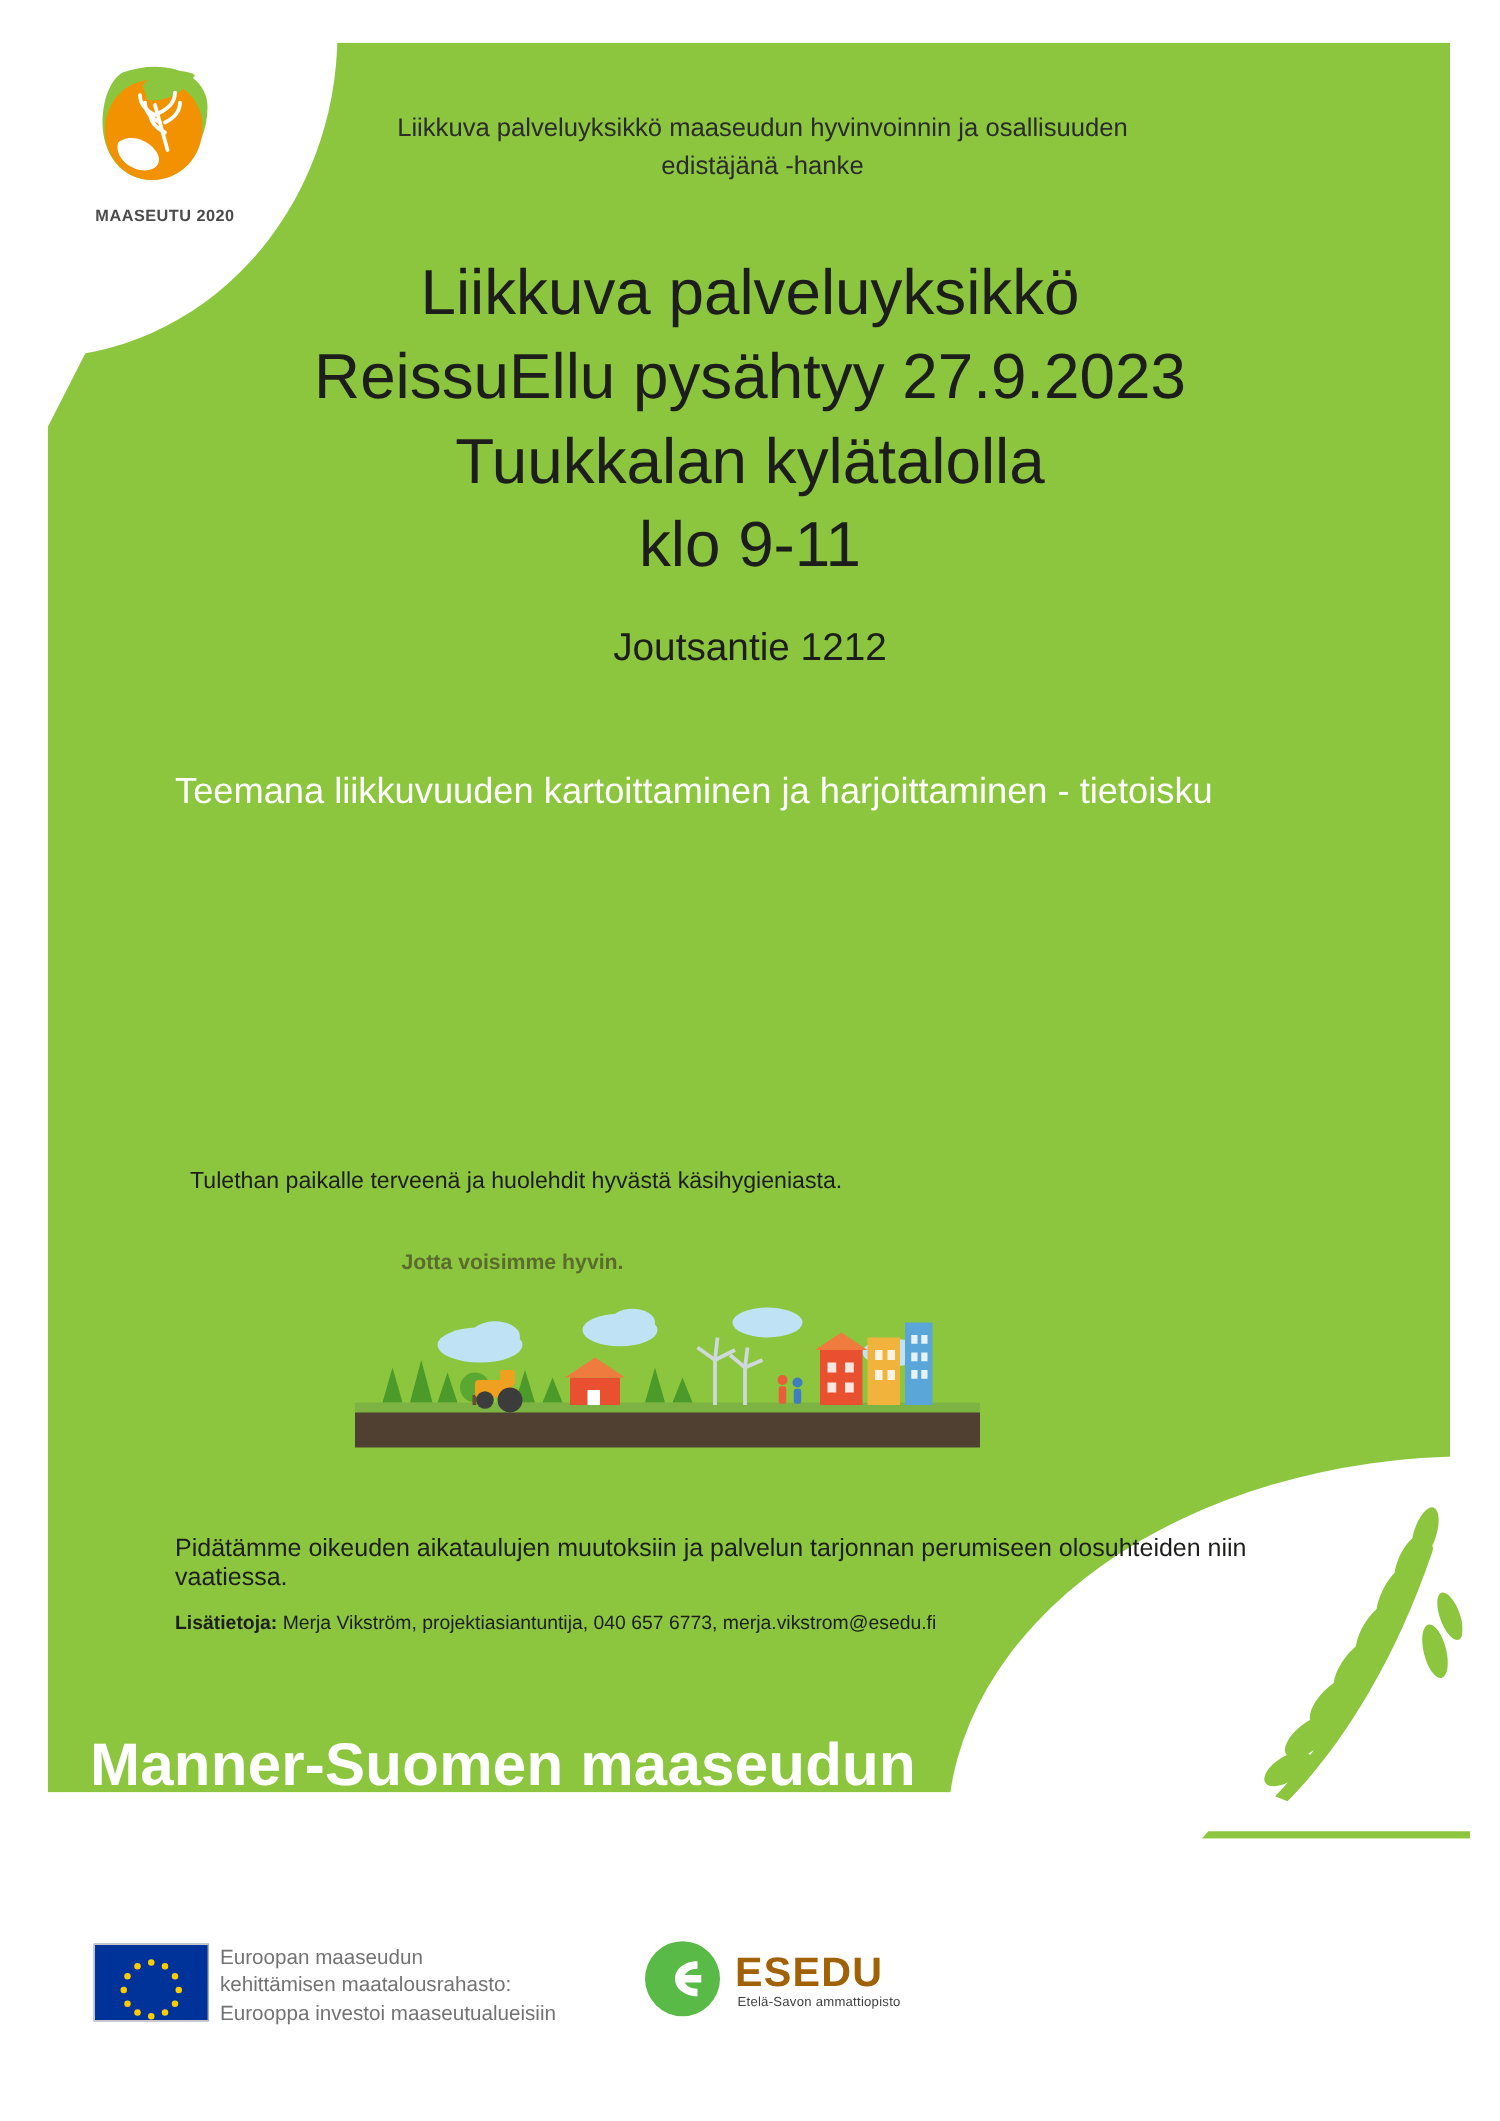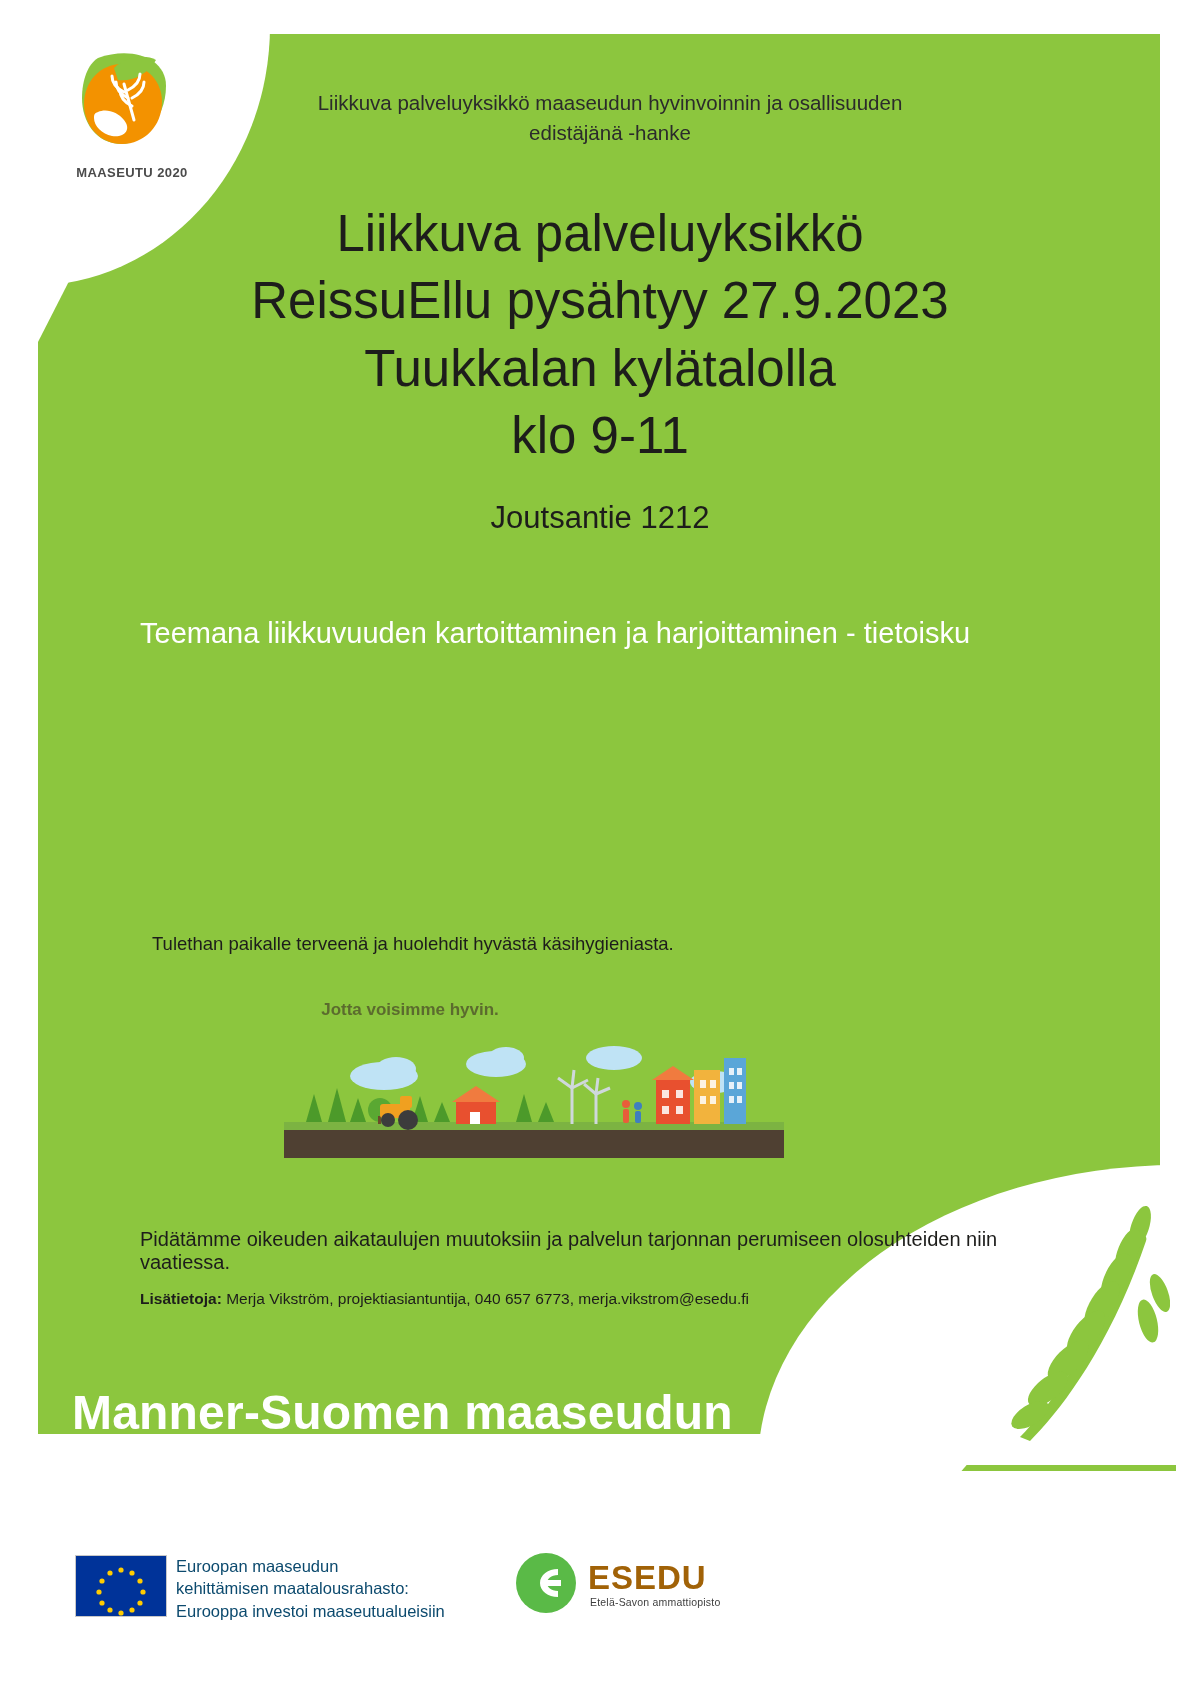--- a/index.html
+++ b/index.html
@@ -232,21 +232,21 @@
     width: 90px;
     height: 60px;
     background: #003399;
     border: 1px solid #c8c8c8;
   }
   .eu-text {
     position: absolute;
     left: 176px;
     top: 18px;
     width: 330px;
-    color: #0c4a6e;
+    color: #737373;
     font-size: 16.5px;
     line-height: 1.35;
   }
   .esedu {
     position: absolute;
     left: 512px;
     top: 12px;
     width: 300px;
     height: 70px;
   }

